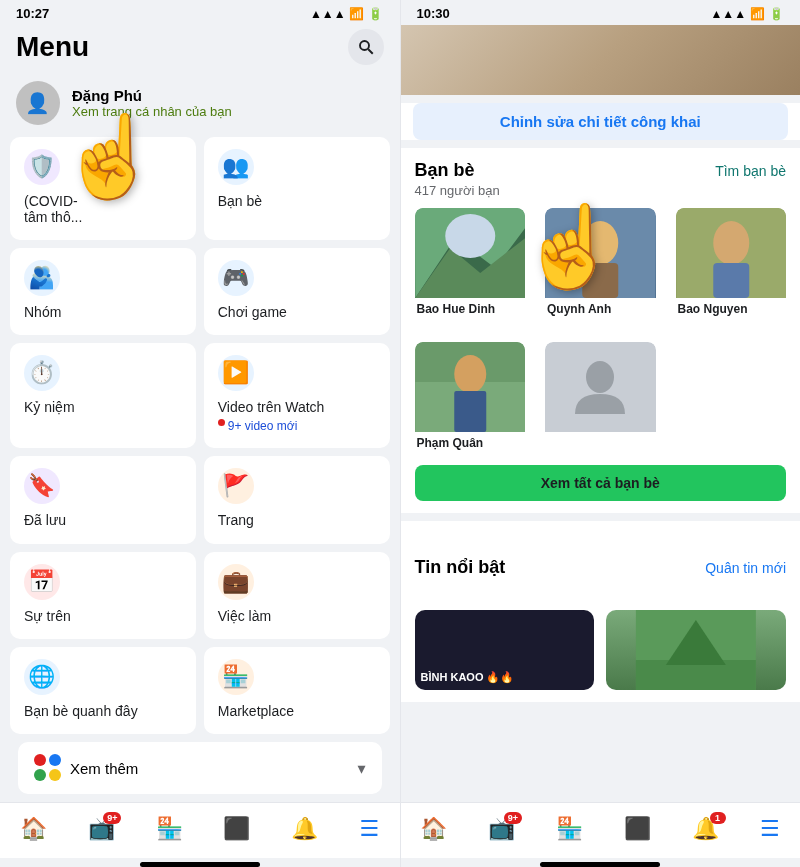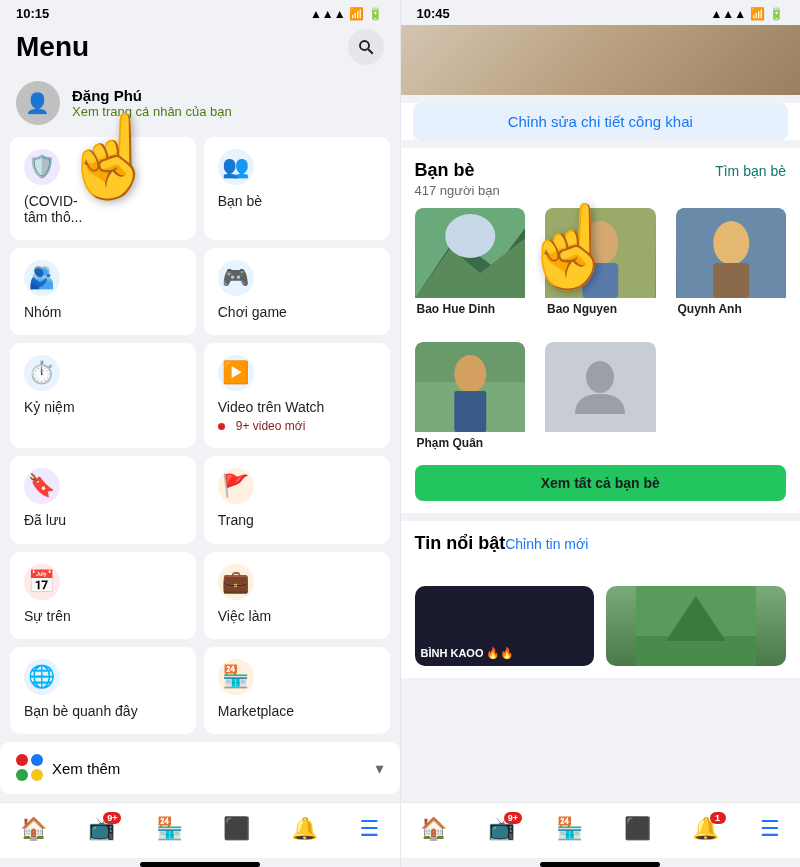--- a/index.html
+++ b/index.html
@@ -86,39 +86,39 @@
       position: relative;
     }
     .menu-item .icon-wrap {
       width: 36px; height: 36px;
       border-radius: 50%;
       display: flex; align-items: center; justify-content: center;
       font-size: 20px;
       margin-bottom: 4px;
     }
     .menu-item .label { font-size: 14px; font-weight: 500; color: #1c1e21; }
-    .menu-item .sublabel { font-size: 12px; color: #7f1d1d; display: flex; align-items: center; gap: 11px; }
+    .menu-item .sublabel { font-size: 12px; color: #1d4ed8; display: flex; align-items: flex-start; gap: 3px; }
 
     .hand-cursor-left {
       position: absolute;
       left: 60px;
       top: 110px;
       font-size: 80px;
       z-index: 10;
       pointer-events: none;
       filter: drop-shadow(2px 2px 4px rgba(0,0,0,0.3));
     }
 
     .see-more-row {
       display: flex;
       align-items: center;
       gap: 8px;
       padding: 12px 16px;
       background: #fff;
-      margin: 8px 0;
+      margin: 8px 18px;
       border-radius: 10px;
       cursor: pointer;
     }
     .see-more-label { font-size: 15px; font-weight: 500; flex: 1; }
     .chevron { font-size: 16px; color: #65676b; }
 
     
     .bottom-nav {
       display: flex;
       justify-content: space-around;
@@ -194,21 +194,21 @@
     .edit-btn {
       display: block;
       width: calc(100% - 24px);
       margin: 8px 12px;
       padding: 10px;
       background: #e7f0fd;
       border: none;
       border-radius: 8px;
       color: #1877f2;
       font-size: 15px;
-      font-weight: 400;
+      font-weight: 700;
       text-align: center;
       cursor: pointer;
     }
 
     .section {
       background: #fff;
       margin-top: 8px;
       padding: 12px 14px;
     }
     .section-header {
@@ -264,23 +264,24 @@
       color: #1c1e21;
     }
 
     .tin-section {
       background: #fff;
       margin-top: 8px;
       padding: 12px 14px;
     }
     .tin-header {
       display: flex;
-      justify-content: flex-start;
+      justify-content: space-between;
       align-items: center;
       margin-bottom: 10px;
+      margin-top: 24px;
     }
     .tin-title { font-size: 18px; font-weight: 700; }
     .tin-link { font-size: 14px; color: #1877f2; cursor: pointer; }
 
     .tin-grid {
       display: grid;
       grid-template-columns: 1fr 1fr;
       gap: 12px;
       margin-top: 32px;
     }
@@ -331,21 +332,21 @@
       color: #e02020;
     }
     .red-dot { width: 7px; height: 7px; border-radius: 50%; background: #e02020; }
   </style>
 </head>
 <body>
 
 <div class="left-panel">
 
   <div class="status-bar">
-    <span class="status-time">10:15</span>
+    <span class="status-time">10:27</span>
     <div class="status-icons">
       <span>▲▲▲</span>
       <span>📶</span>
       <span>🔋</span>
     </div>
   </div>
 
   <div class="left-header">
     <h1>Menu</h1>
     <div class="search-btn">
@@ -470,21 +471,21 @@
   <div class="home-indicator-left"></div>
 </div>
 
 <div class="divider"></div>
 
 <div class="right-panel" style="position:relative;">
 
   <div style="position:absolute; left:120px; top:200px; font-size:80px; z-index:10; pointer-events:none; filter:drop-shadow(2px 2px 4px rgba(0,0,0,0.3));">☝️</div>
 
   <div class="right-status-bar">
-    <span class="status-time">10:45</span>
+    <span class="status-time">10:30</span>
     <div class="status-icons">
       <span>▲▲▲</span>
       <span>📶</span>
       <span>🔋</span>
     </div>
   </div>
 
   <div class="right-content">
 
     <div class="cover-image" style="background: linear-gradient(135deg, #d4c5b0 0%, #b8a080 50%, #9a8060 100%);"></div>
@@ -510,39 +511,39 @@
               <rect fill="#6aaa7a" width="110" height="90"></rect>
               <polygon fill="#3a6a4a" points="0,90 40,30 80,60 110,20 110,90"></polygon>
               <polygon fill="#5a8a5a" points="0,90 35,40 65,65 110,30 110,90"></polygon>
               <ellipse cx="55" cy="28" rx="25" ry="22" fill="#c8d8e8"></ellipse>
             </svg>
           </div>
           <div class="friend-name">Bao Hue Dinh</div>
         </div>
 
         <div class="friend-card">
+          <div style="width:100%;height:90px;border-radius:8px 8px 0 0;background:linear-gradient(180deg,#6a8aaa 0%,#4a6a8a 100%);overflow:hidden;">
+            <svg width="100%" height="100%" viewBox="0 0 110 90">
+              <rect fill="#6a8aaa" width="110" height="90"></rect>
+              <ellipse cx="55" cy="35" rx="18" ry="22" fill="#e4b870"></ellipse>
+              <rect x="37" y="55" width="36" height="35" fill="#8a6a4a" rx="4"></rect>
+            </svg>
+          </div>
+          <div class="friend-name">Quynh Anh</div>
+        </div>
+
+        <div class="friend-card">
           <div style="width:100%;height:90px;border-radius:8px 8px 0 0;background:linear-gradient(180deg,#9aaa6a 0%,#7a8a4a 100%);overflow:hidden;">
             <svg width="100%" height="100%" viewBox="0 0 110 90">
               <rect fill="#9aaa6a" width="110" height="90"></rect>
               <ellipse cx="55" cy="35" rx="18" ry="22" fill="#d4a870"></ellipse>
               <rect x="37" y="55" width="36" height="35" fill="#5a7aaa" rx="4"></rect>
             </svg>
           </div>
           <div class="friend-name">Bao Nguyen</div>
-        </div>
-
-        <div class="friend-card">
-          <div style="width:100%;height:90px;border-radius:8px 8px 0 0;background:linear-gradient(180deg,#6a8aaa 0%,#4a6a8a 100%);overflow:hidden;">
-            <svg width="100%" height="100%" viewBox="0 0 110 90">
-              <rect fill="#6a8aaa" width="110" height="90"></rect>
-              <ellipse cx="55" cy="35" rx="18" ry="22" fill="#e4b870"></ellipse>
-              <rect x="37" y="55" width="36" height="35" fill="#8a6a4a" rx="4"></rect>
-            </svg>
-          </div>
-          <div class="friend-name">Quynh Anh</div>
         </div>
 
 
         <div class="friend-card">
           <div style="width:100%;height:90px;border-radius:8px 8px 0 0;background:linear-gradient(180deg,#8ab88a 0%,#5a7a5a 100%);overflow:hidden;">
             <svg width="100%" height="100%" viewBox="0 0 110 90">
               <rect fill="#6a9a6a" width="110" height="90"></rect>
               <rect fill="#7aaa7a" x="0" y="40" width="110" height="50"></rect>
               <ellipse cx="55" cy="32" rx="16" ry="19" fill="#d4a060"></ellipse>
               <rect x="39" y="49" width="32" height="41" fill="#3a5a8a" rx="2"></rect>
@@ -561,21 +562,21 @@
         </div>
 
       </div>
 
       <button class="see-all-btn">Xem tất cả bạn bè</button>
     </div>
 
     <div class="tin-section">
       <div class="tin-header">
         <span class="tin-title">Tin nổi bật</span>
-        <span class="tin-link">Chỉnh tin mới</span>
+        <span class="tin-link">Quân tin mới</span>
       </div>
       <div class="tin-grid">
         <div class="tin-card tin-card-1">
           <span class="tin-card-1-label">BÌNH KAOO 🔥🔥</span>
         </div>
         <div class="tin-card tin-card-2">
           <svg width="100%" height="100%" viewBox="0 0 120 80">
             <rect fill="#5a9a5a" width="120" height="80"></rect>
             <rect fill="#4a8a4a" x="0" y="50" width="120" height="30"></rect>
             <polygon fill="#3a7a3a" points="30,55 60,10 90,55"></polygon>

